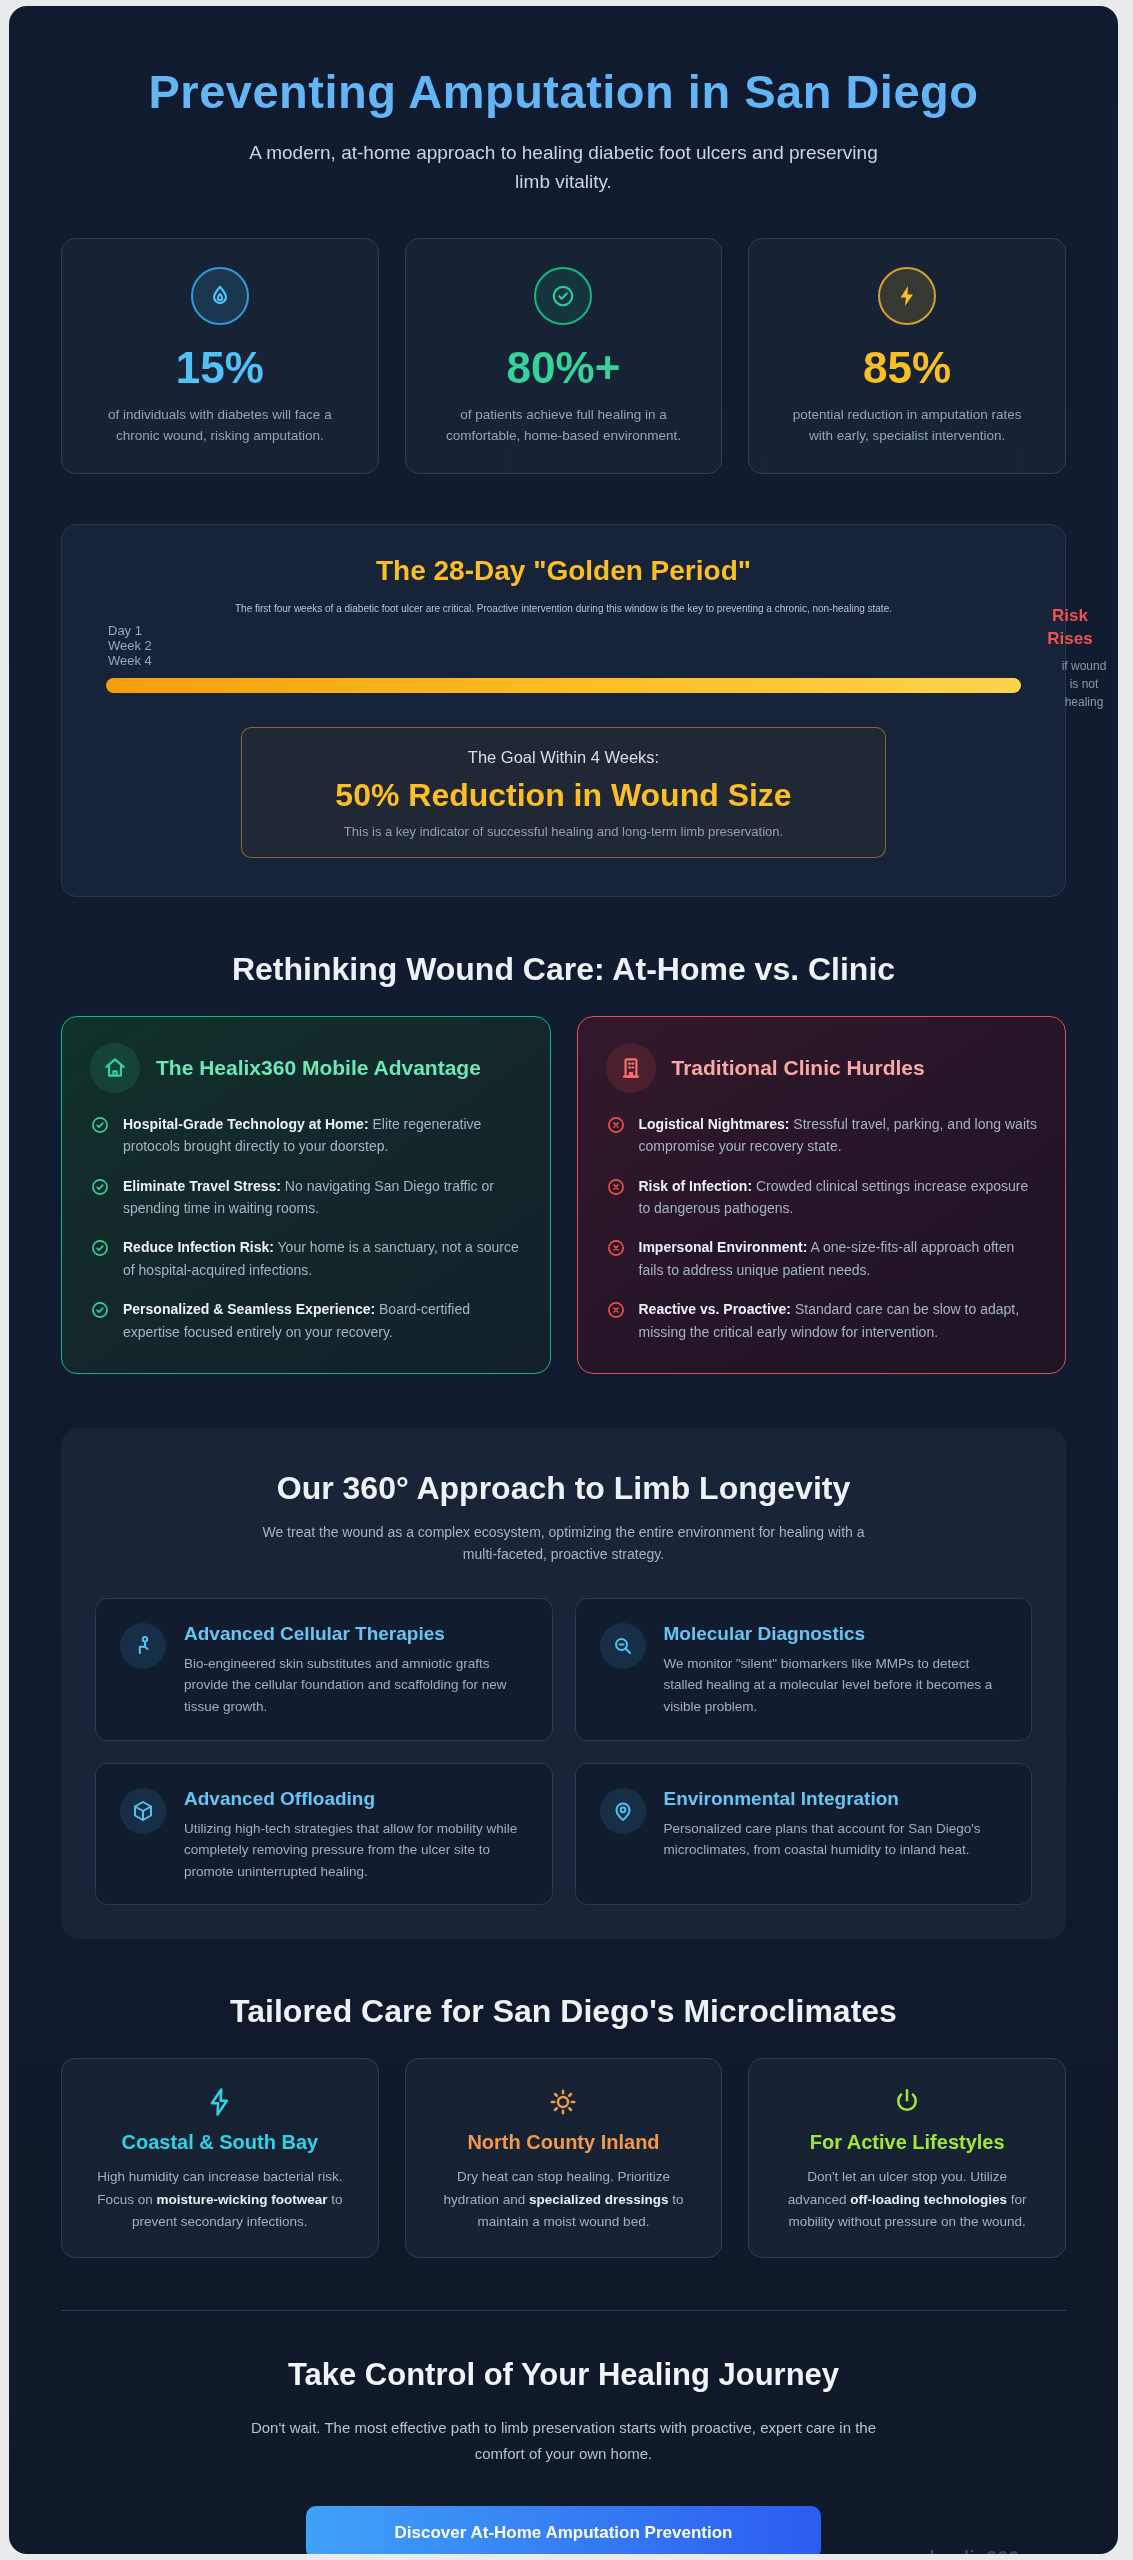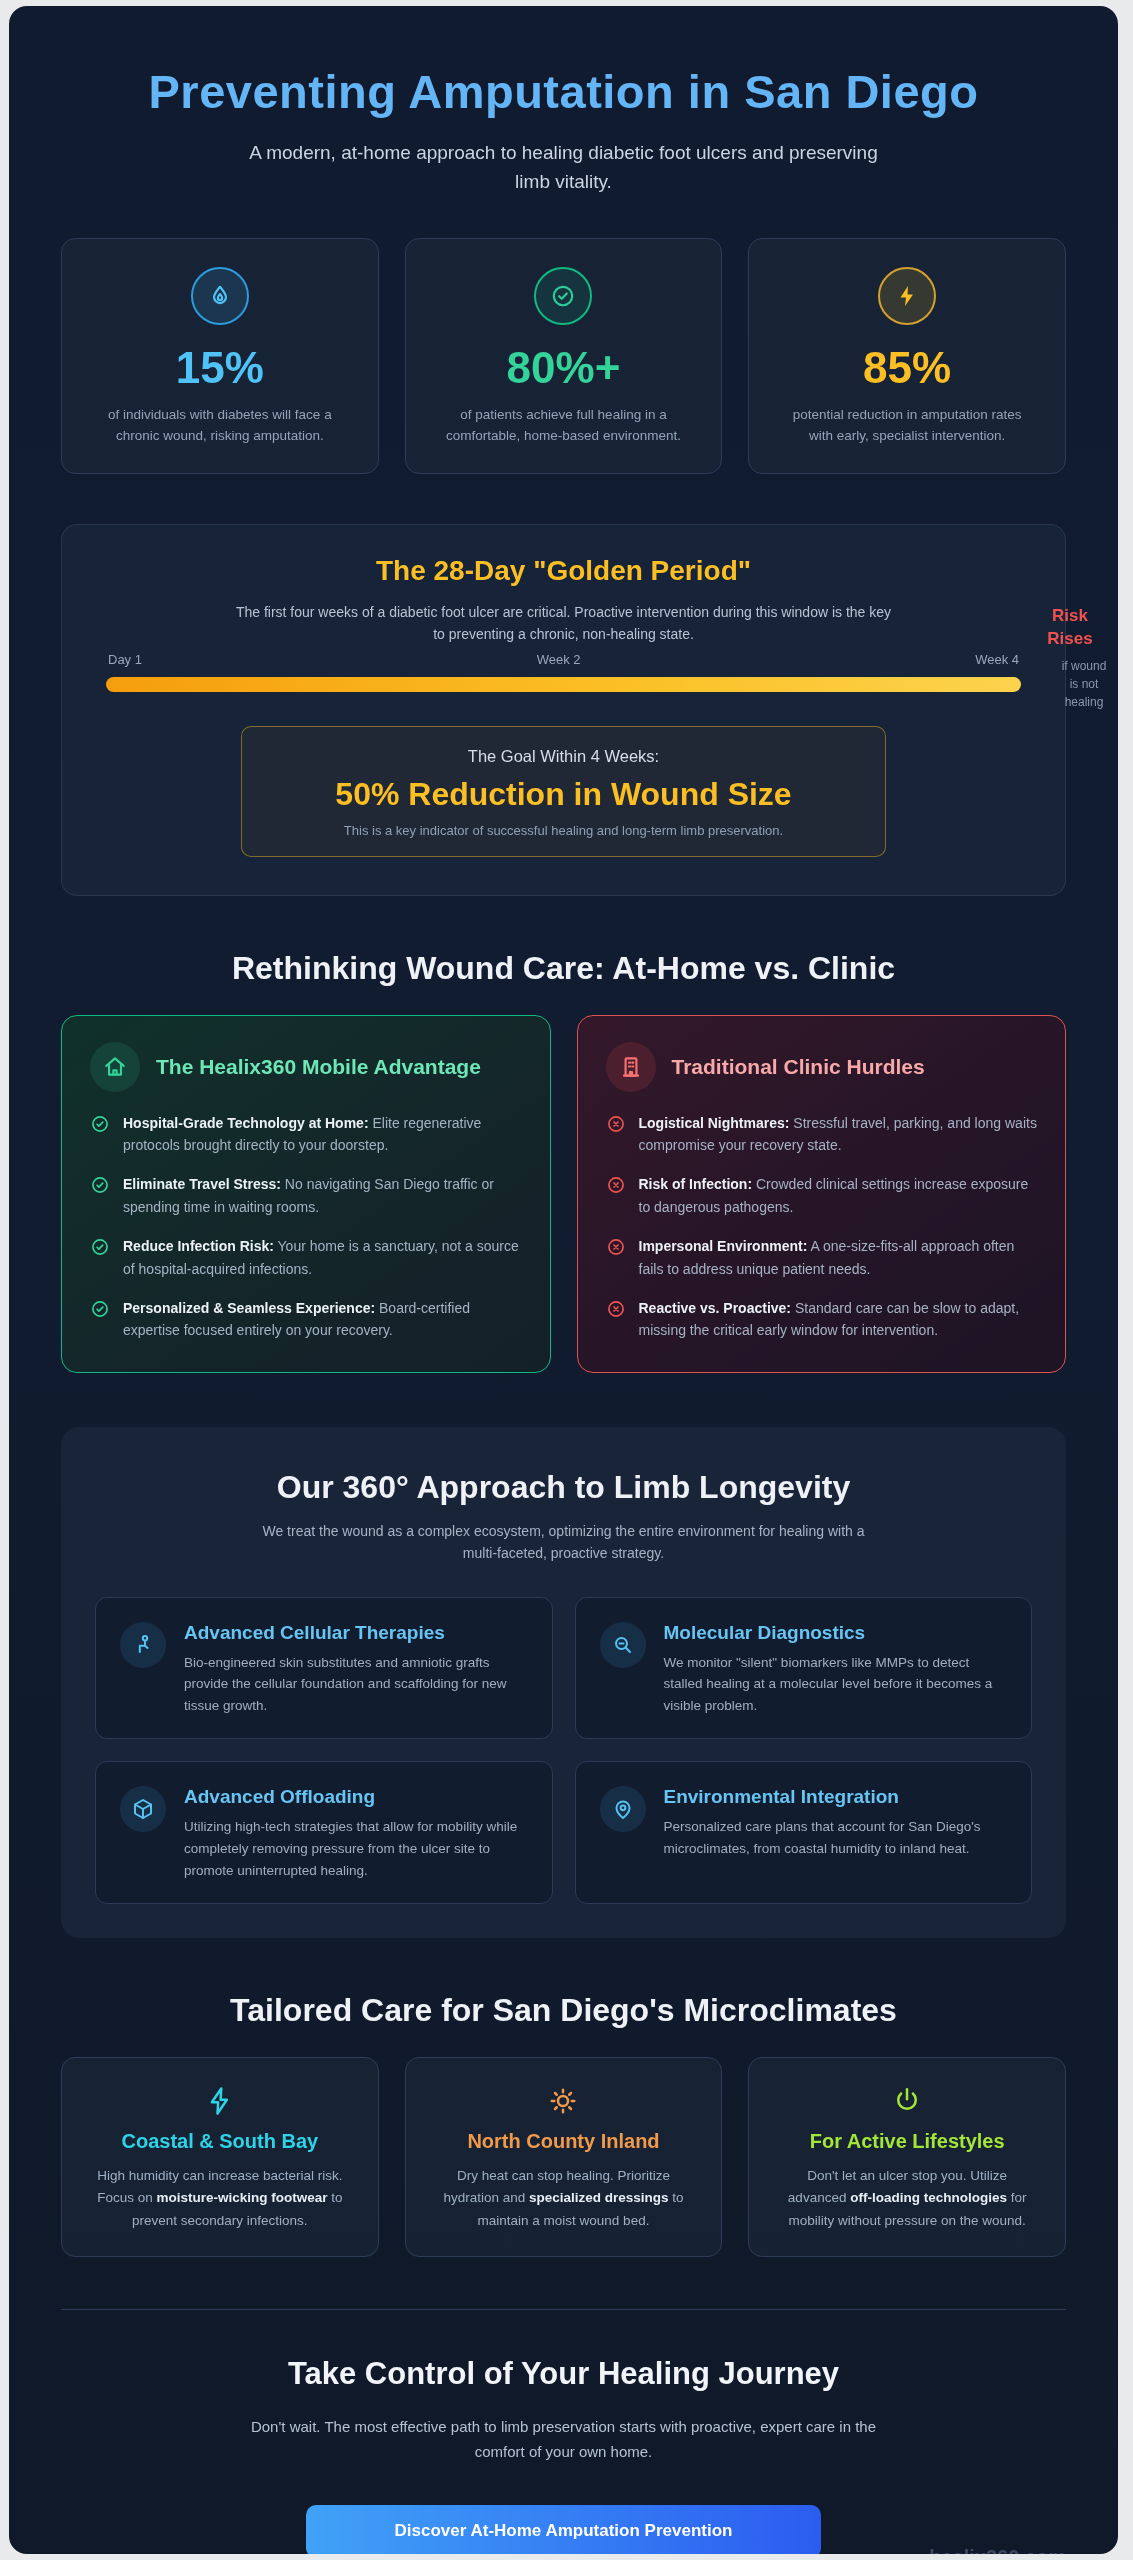--- a/index.html
+++ b/index.html
@@ -41,22 +41,22 @@
   .c-green { color:#34d399; }
   .c-amber { color:#fbbf24; }
   .stat-caption { color:#94a3b8; font-size:13.5px; line-height:1.55; max-width:250px; margin:0 auto; }
   
   .golden-card {
     position:relative; margin-top:50px; border-radius:16px;
     background:rgba(30,42,62,.55); border:1px solid rgba(70,88,120,.35);
     padding:30px 44px 38px;
   }
   .gp-title { color:#fbbf24; font-size:28px; font-weight:bold; text-align:center; margin-bottom:14px; }
-  .gp-desc  { color:#b8c4d4; font-size:14px; text-align:center; line-height:1.6; max-width:660px; margin:0 auto 6px; }
-  .timeline-labels { display:flex; justify-content:space-between; color:#9aa7bb; font-size:13px; margin:2px 2px 10px; }
+  .gp-desc  { color:#b8c4d4; font-size:10px; text-align:center; line-height:1.6; max-width:660px; margin:0 auto 6px; }
+  .timeline-labels { display:flex; justify-content:space-between; color:#9aa7bb; font-size:13px; margin:2px 2px 10px;flex-direction:column; }
   .timeline-bar { height:15px; border-radius:8px; background:linear-gradient(90deg,#f59e0b 0%,#fbbf24 55%,#fcd34d 100%); }
   .risk-flag { position:absolute; right:-46px; top:80px; width:82px; text-align:center; }
   .risk-title { color:#ef5350; font-weight:bold; font-size:17px; line-height:1.35; }
   .risk-note  { color:#8b98ab; font-size:12px; line-height:1.5; margin-top:6px;margin-left:28px; }
   .goal-box {
     width:645px; margin:34px auto 0; text-align:center;
     border:1px solid rgba(251,191,36,.45); border-radius:10px;
     background:rgba(251,191,36,.04); padding:20px 26px 18px;
   }
   .goal-intro    { color:#d7dee8; font-size:16.5px; margin-bottom:10px; }

